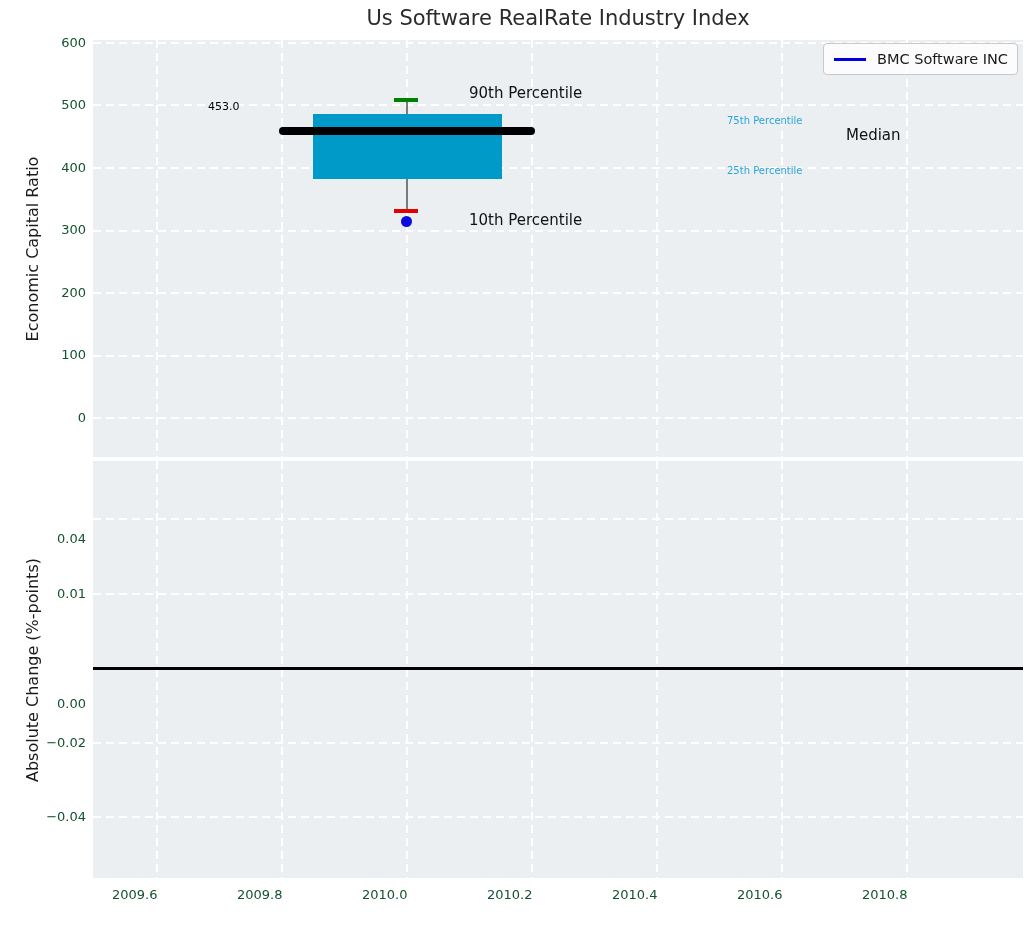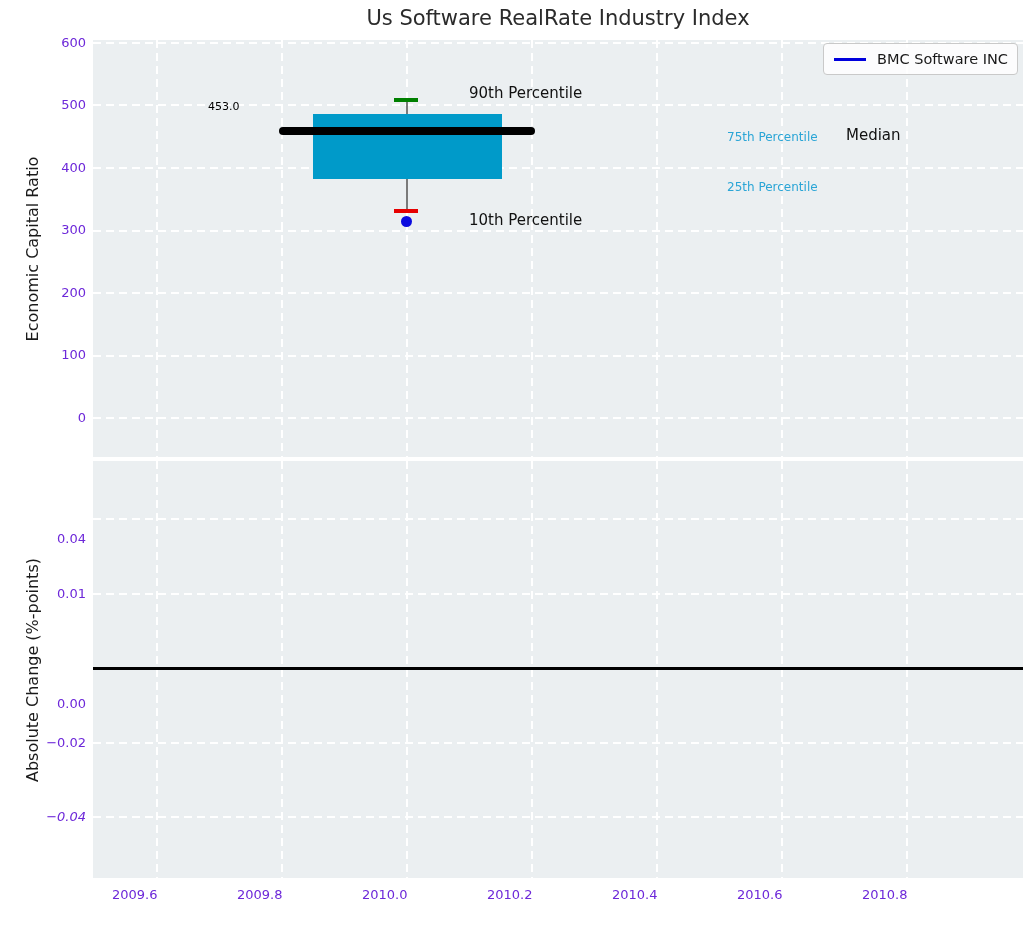--- a/index.html
+++ b/index.html
@@ -20,31 +20,31 @@
     background:repeating-linear-gradient(180deg,#ffffff 0 8px,transparent 8px 13px);}
   .whisker{position:absolute;width:2px;background:#7a7a7a;}
   .iqr-box{position:absolute;background:#009ac9;}
   .median-line{position:absolute;height:8px;background:#000;border-radius:4px;}
   .cap{position:absolute;height:4px;}
   .cap-green{background:#008000;}
   .cap-red{background:#e60000;}
   .dot{position:absolute;width:11px;height:11px;border-radius:50%;background:#0b0bdf;}
   .ann{position:absolute;white-space:nowrap;color:#111;}
   .ann-big{font-size:15px;}
-  .ann-small{font-size:12px;color:#2aa5d6;margin-top:15px;}
+  .ann-small{font-size:10px;color:#2aa5d6;}
   .ann-val{font-size:11px;color:#000;}
   .legend{
     position:absolute;left:730px;top:3px;width:195px;height:32px;
     background:rgba(255,255,255,0.82);border:1px solid #c9c9c9;border-radius:4px;
     display:flex;align-items:center;gap:11px;padding:0 10px;box-sizing:border-box;
   }
   .legend-line{width:32px;height:3px;background:#0000dd;flex:0 0 auto;}
   .legend-text{font-size:14.5px;color:#1a1a1a;white-space:nowrap;}
   .zero-line{position:absolute;left:0;width:100%;height:2.5px;background:#000;}
-  .tick{position:absolute;font-size:13px;color:#6d28d9;line-height:18px;}
+  .tick{position:absolute;font-size:13px;color:#14532d;line-height:18px;}
   .tick-y{left:0;width:86px;text-align:right;}
   .tick-x{width:90px;}
   .ylabel{
     position:absolute;white-space:nowrap;font-size:16px;color:#1a1a1a;
     transform:translate(-50%,-50%) rotate(-90deg);
   }
   .xlabel{
     position:absolute;left:93px;top:956px;width:930px;text-align:center;
     font-size:16.5px;color:#a16207;
   }
@@ -113,21 +113,21 @@
   <div class="tick tick-y" style="top:159px;">400</div>
   <div class="tick tick-y" style="top:221px;">300</div>
   <div class="tick tick-y" style="top:284px;">200</div>
   <div class="tick tick-y" style="top:346px;">100</div>
   <div class="tick tick-y" style="top:409px;">0</div>
 
   <div class="tick tick-y" style="top:510px;margin-top:20px;">0.04</div>
   <div class="tick tick-y" style="top:585px;">0.01</div>
   <div class="tick tick-y" style="top:695px;">0.00</div>
   <div class="tick tick-y" style="top:734px;">−0.02</div>
-  <div class="tick tick-y" style="top:808px;font-style:italic;">−0.04</div>
+  <div class="tick tick-y" style="top:808px;">−0.04</div>
 
   <div class="tick tick-x" style="left:112px;top:886px;">2009.6</div>
   <div class="tick tick-x" style="left:237px;top:886px;">2009.8</div>
   <div class="tick tick-x" style="left:362px;top:886px;">2010.0</div>
   <div class="tick tick-x" style="left:487px;top:886px;">2010.2</div>
   <div class="tick tick-x" style="left:612px;top:886px;">2010.4</div>
   <div class="tick tick-x" style="left:737px;top:886px;">2010.6</div>
   <div class="tick tick-x" style="left:862px;top:886px;">2010.8</div>
 
   <div class="ylabel" style="left:32px;top:249px;">Economic Capital Ratio</div>

